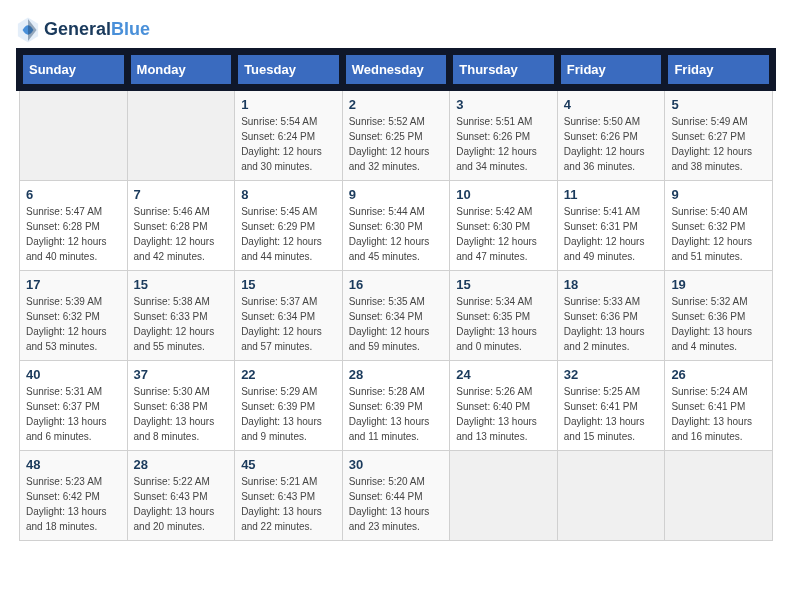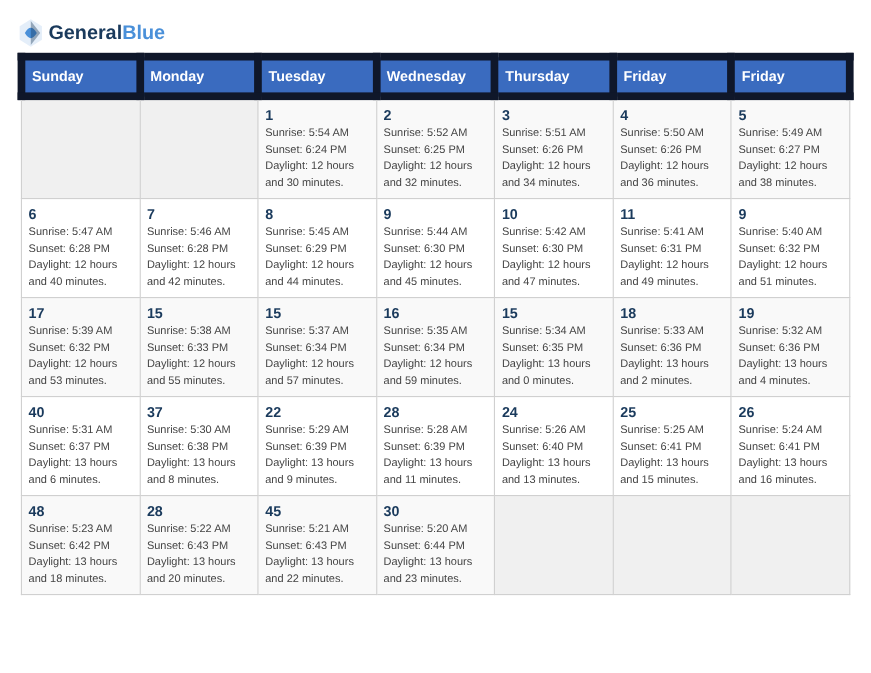--- a/index.html
+++ b/index.html
@@ -220,21 +220,21 @@
       </td>
         <td>
         <span class="day-num">28</span>
         <span class="day-info">Sunrise: 5:28 AM<br>Sunset: 6:39 PM<br>Daylight: 13 hours and 11 minutes.</span>
       </td>
         <td>
         <span class="day-num">24</span>
         <span class="day-info">Sunrise: 5:26 AM<br>Sunset: 6:40 PM<br>Daylight: 13 hours and 13 minutes.</span>
       </td>
         <td>
-        <span class="day-num">25</span>
+        <span class="day-num">32</span>
         <span class="day-info">Sunrise: 5:25 AM<br>Sunset: 6:41 PM<br>Daylight: 13 hours and 15 minutes.</span>
       </td>
         <td>
         <span class="day-num">26</span>
         <span class="day-info">Sunrise: 5:24 AM<br>Sunset: 6:41 PM<br>Daylight: 13 hours and 16 minutes.</span>
       </td>
       </tr>
       <tr>
         <td>
         <span class="day-num">48</span>

